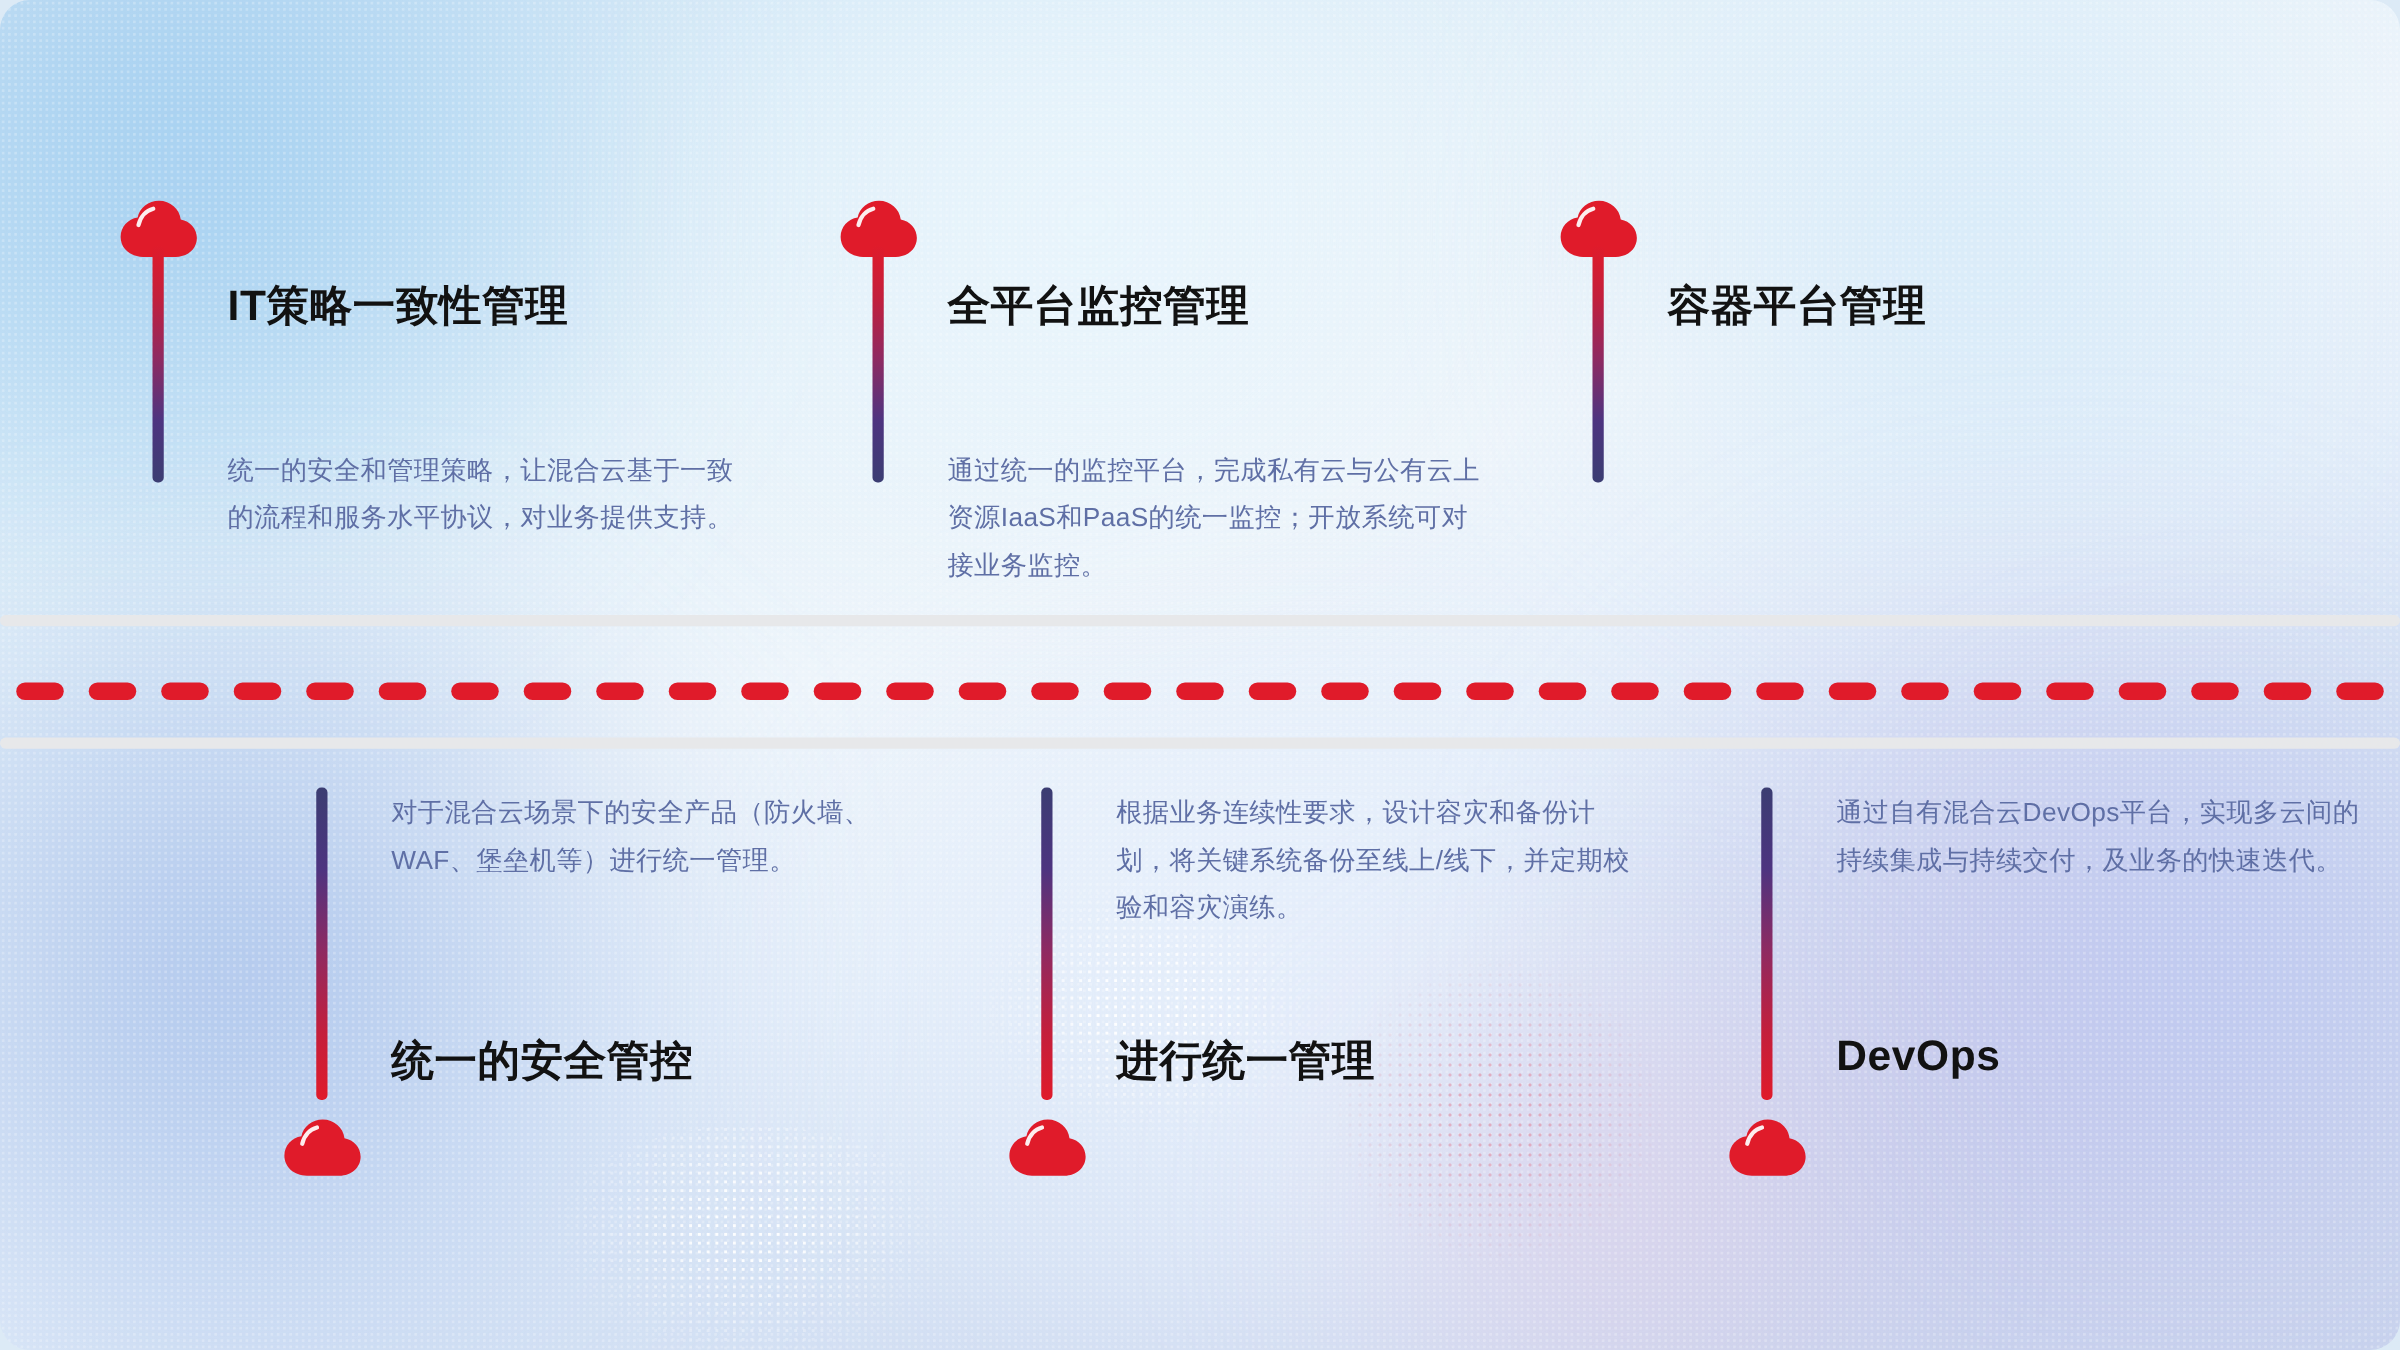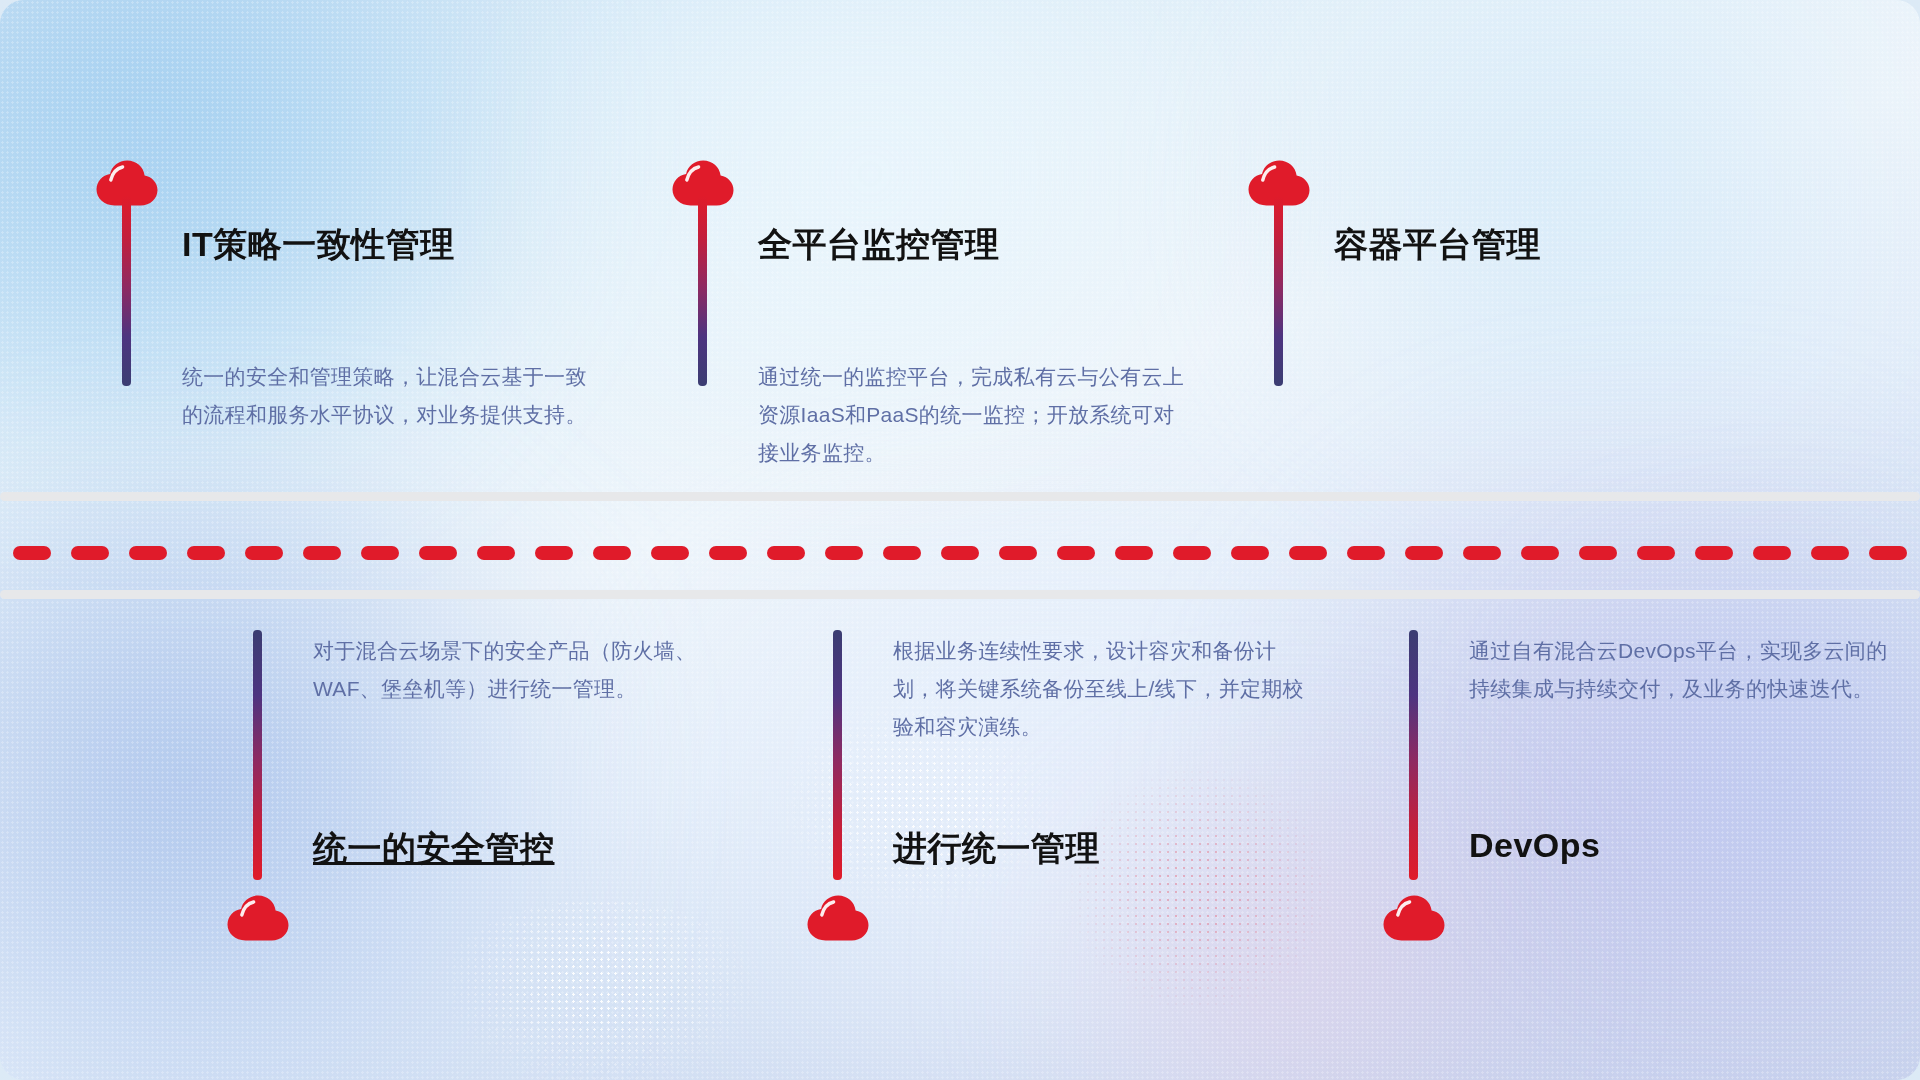--- a/index.html
+++ b/index.html
@@ -272,21 +272,21 @@
   <div class="connector">
     <div class="stem stem-up" style="left:253px; top:630px; height:250px;"></div>
     <div class="cloud" style="left:227px; top:895px;">
       <svg viewBox="0 0 62 46" xmlns="http://www.w3.org/2000/svg">
         <path d="M18.5 45.5 C8.3 45.5 0.5 38.6 0.5 29.6 C0.5 21.6 6.3 15.2 14.1 14.0 C15.6 6.0 22.8 0.5 31.2 0.5 C40.2 0.5 47.7 7.0 48.6 15.5 C56.2 16.8 61.5 23.0 61.5 30.3 C61.5 38.8 54.2 45.5 44.6 45.5 Z" fill="#e01b2a"></path>
         <path d="M14.8 20.0 C16.4 13.2 21.0 8.4 26.6 7.0" stroke="#ffffff" stroke-width="3.4" stroke-linecap="round" fill="none" opacity="0.92"></path>
       </svg>
     </div>
   </div>
   <div class="body-text" style="left:313px; top:632px; width:420px;">对于混合云场景下的安全产品（防火墙、WAF、堡垒机等）进行统一管理。</div>
-  <div class="heading" style="left:313px; top:826px;text-decoration:underline;">统一的安全管控</div>
+  <div class="heading" style="left:313px; top:826px;">统一的安全管控</div>
 
   <div class="connector">
     <div class="stem stem-up" style="left:833px; top:630px; height:250px;"></div>
     <div class="cloud" style="left:807px; top:895px;">
       <svg viewBox="0 0 62 46" xmlns="http://www.w3.org/2000/svg">
         <path d="M18.5 45.5 C8.3 45.5 0.5 38.6 0.5 29.6 C0.5 21.6 6.3 15.2 14.1 14.0 C15.6 6.0 22.8 0.5 31.2 0.5 C40.2 0.5 47.7 7.0 48.6 15.5 C56.2 16.8 61.5 23.0 61.5 30.3 C61.5 38.8 54.2 45.5 44.6 45.5 Z" fill="#e01b2a"></path>
         <path d="M14.8 20.0 C16.4 13.2 21.0 8.4 26.6 7.0" stroke="#ffffff" stroke-width="3.4" stroke-linecap="round" fill="none" opacity="0.92"></path>
       </svg>
     </div>
   </div>

